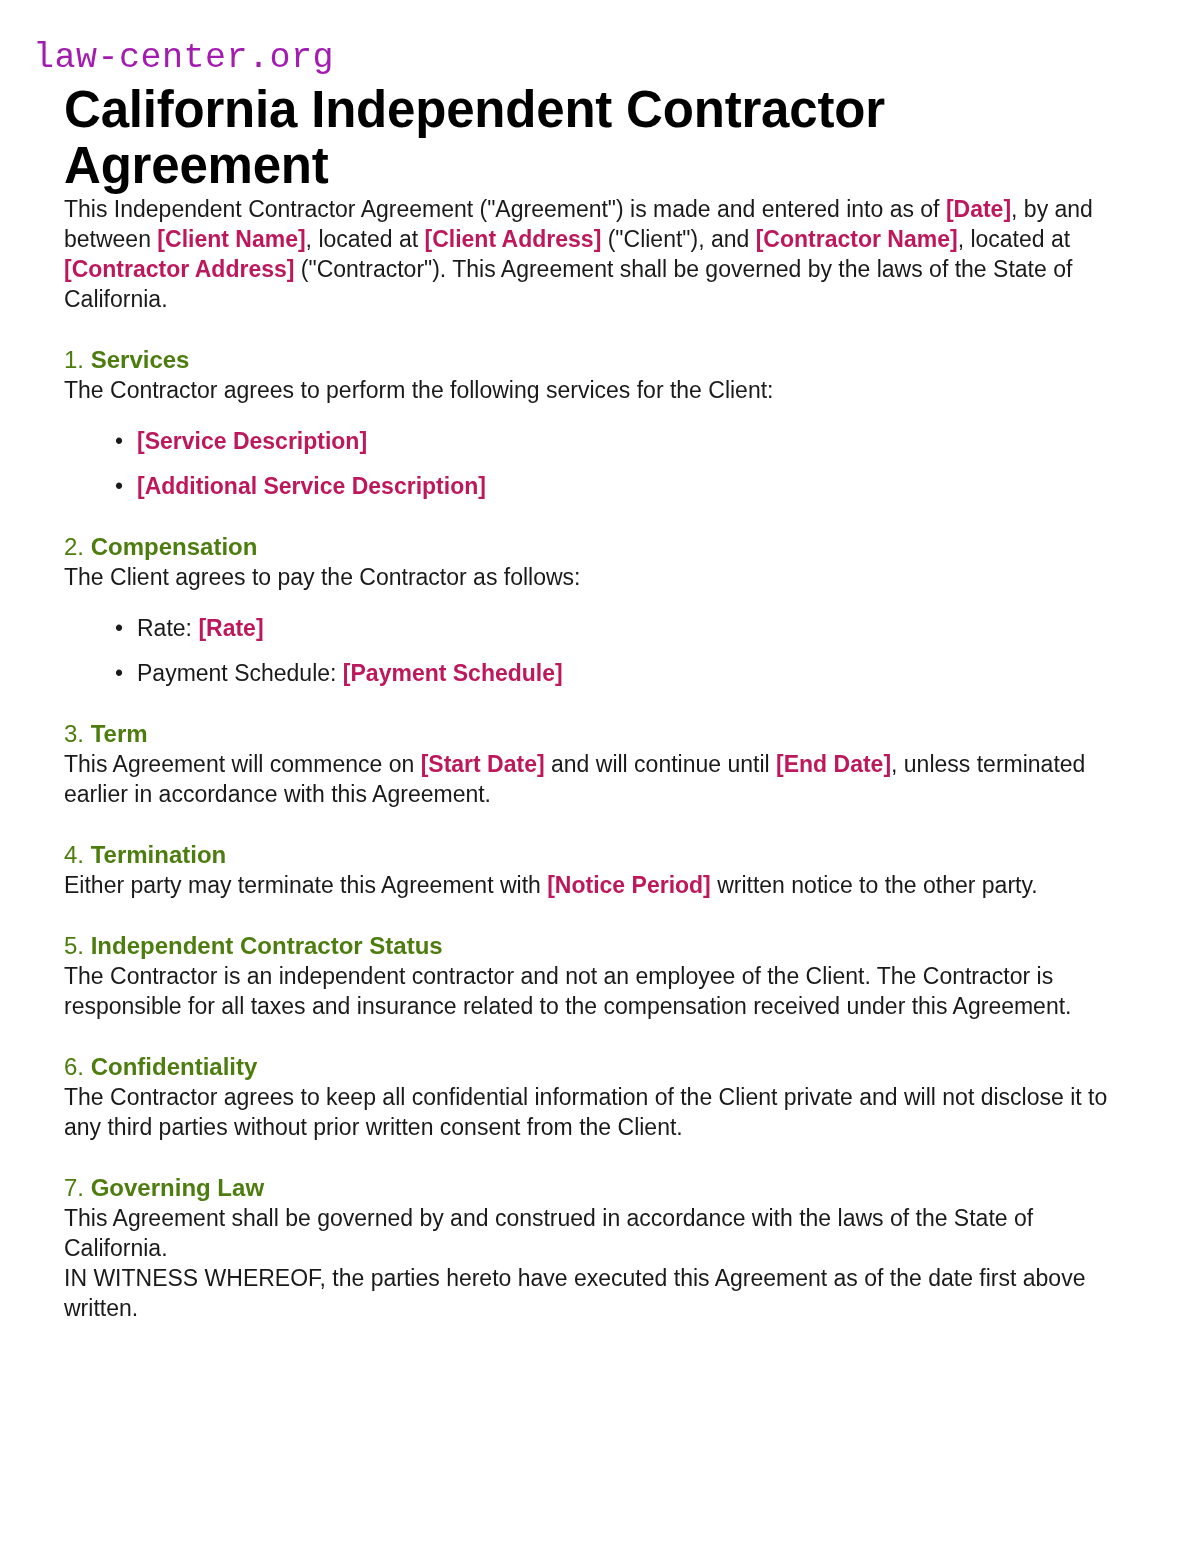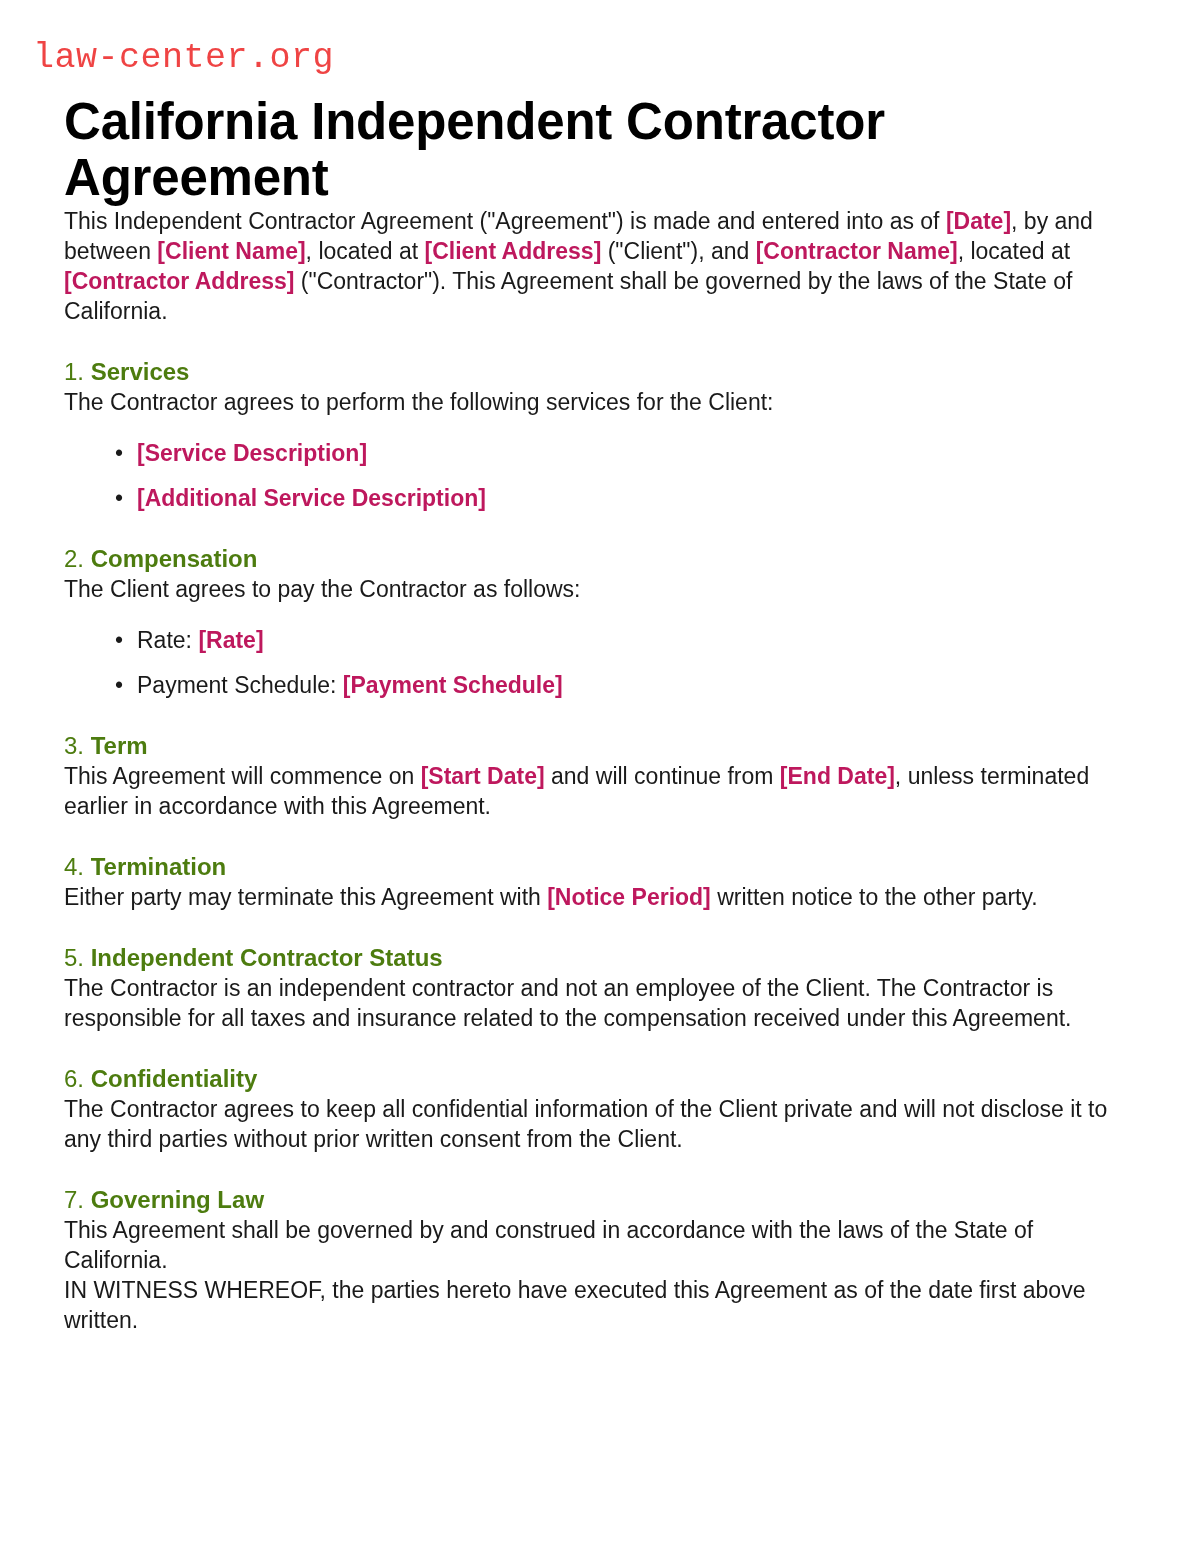--- a/index.html
+++ b/index.html
@@ -26,35 +26,35 @@
 
   
   .site-header {
     position: absolute;
     left: 33px;
     top: 38px;
     font-family: "Liberation Mono", "DejaVu Sans Mono", monospace;
     font-size: 35px;
     line-height: 40px;
     letter-spacing: 0.5px;
-    color: #ef4444;
+    color: #a21caf;
     font-weight: 400;
     white-space: nowrap;
   }
 
   
   .doc {
     position: absolute;
     left: 64px;
     top: 82px;
     width: 1062px;
   }
 
   .doc-title {
-    margin: 12px 0 0 0;
+    margin: 0 0 0 0;
     font-size: 51px;
     line-height: 56px;
     font-weight: bold;
     letter-spacing: -0.2px;
     color: #000000;
     max-width: 960px;
   }
 
   p.para {
     margin: 0;
@@ -141,21 +141,21 @@
     </ul>
 
     <h2 class="section-heading"><span class="sec-num">2.</span><span>&nbsp;</span><span class="sec-title">Compensation</span></h2>
     <p class="para section-body">The Client agrees to pay the Contractor as follows:</p>
     <ul class="bullets">
       <li><span>Rate: </span><b>[Rate]</b><span></span></li>
       <li><span>Payment Schedule: </span><b>[Payment Schedule]</b><span></span></li>
     </ul>
 
     <h2 class="section-heading"><span class="sec-num">3.</span><span>&nbsp;</span><span class="sec-title">Term</span></h2>
-    <p class="para section-body"><span>This Agreement will commence on </span><b>[Start Date]</b><span> and will continue from </span><b>[End Date]</b><span>, unless terminated earlier in accordance with this Agreement.</span></p>
+    <p class="para section-body"><span>This Agreement will commence on </span><b>[Start Date]</b><span> and will continue until </span><b>[End Date]</b><span>, unless terminated earlier in accordance with this Agreement.</span></p>
 
     <h2 class="section-heading"><span class="sec-num">4.</span><span>&nbsp;</span><span class="sec-title">Termination</span></h2>
     <p class="para section-body"><span>Either party may terminate this Agreement with </span><b>[Notice Period]</b><span> written notice to the other party.</span></p>
 
     <h2 class="section-heading"><span class="sec-num">5.</span><span>&nbsp;</span><span class="sec-title">Independent Contractor Status</span></h2>
     <p class="para section-body">The Contractor is an independent contractor and not an employee of the Client. The Contractor is responsible for all taxes and insurance related to the compensation received under this Agreement.</p>
 
     <h2 class="section-heading"><span class="sec-num">6.</span><span>&nbsp;</span><span class="sec-title">Confidentiality</span></h2>
     <p class="para section-body">The Contractor agrees to keep all confidential information of the Client private and will not disclose it to any third parties without prior written consent from the Client.</p>
 

